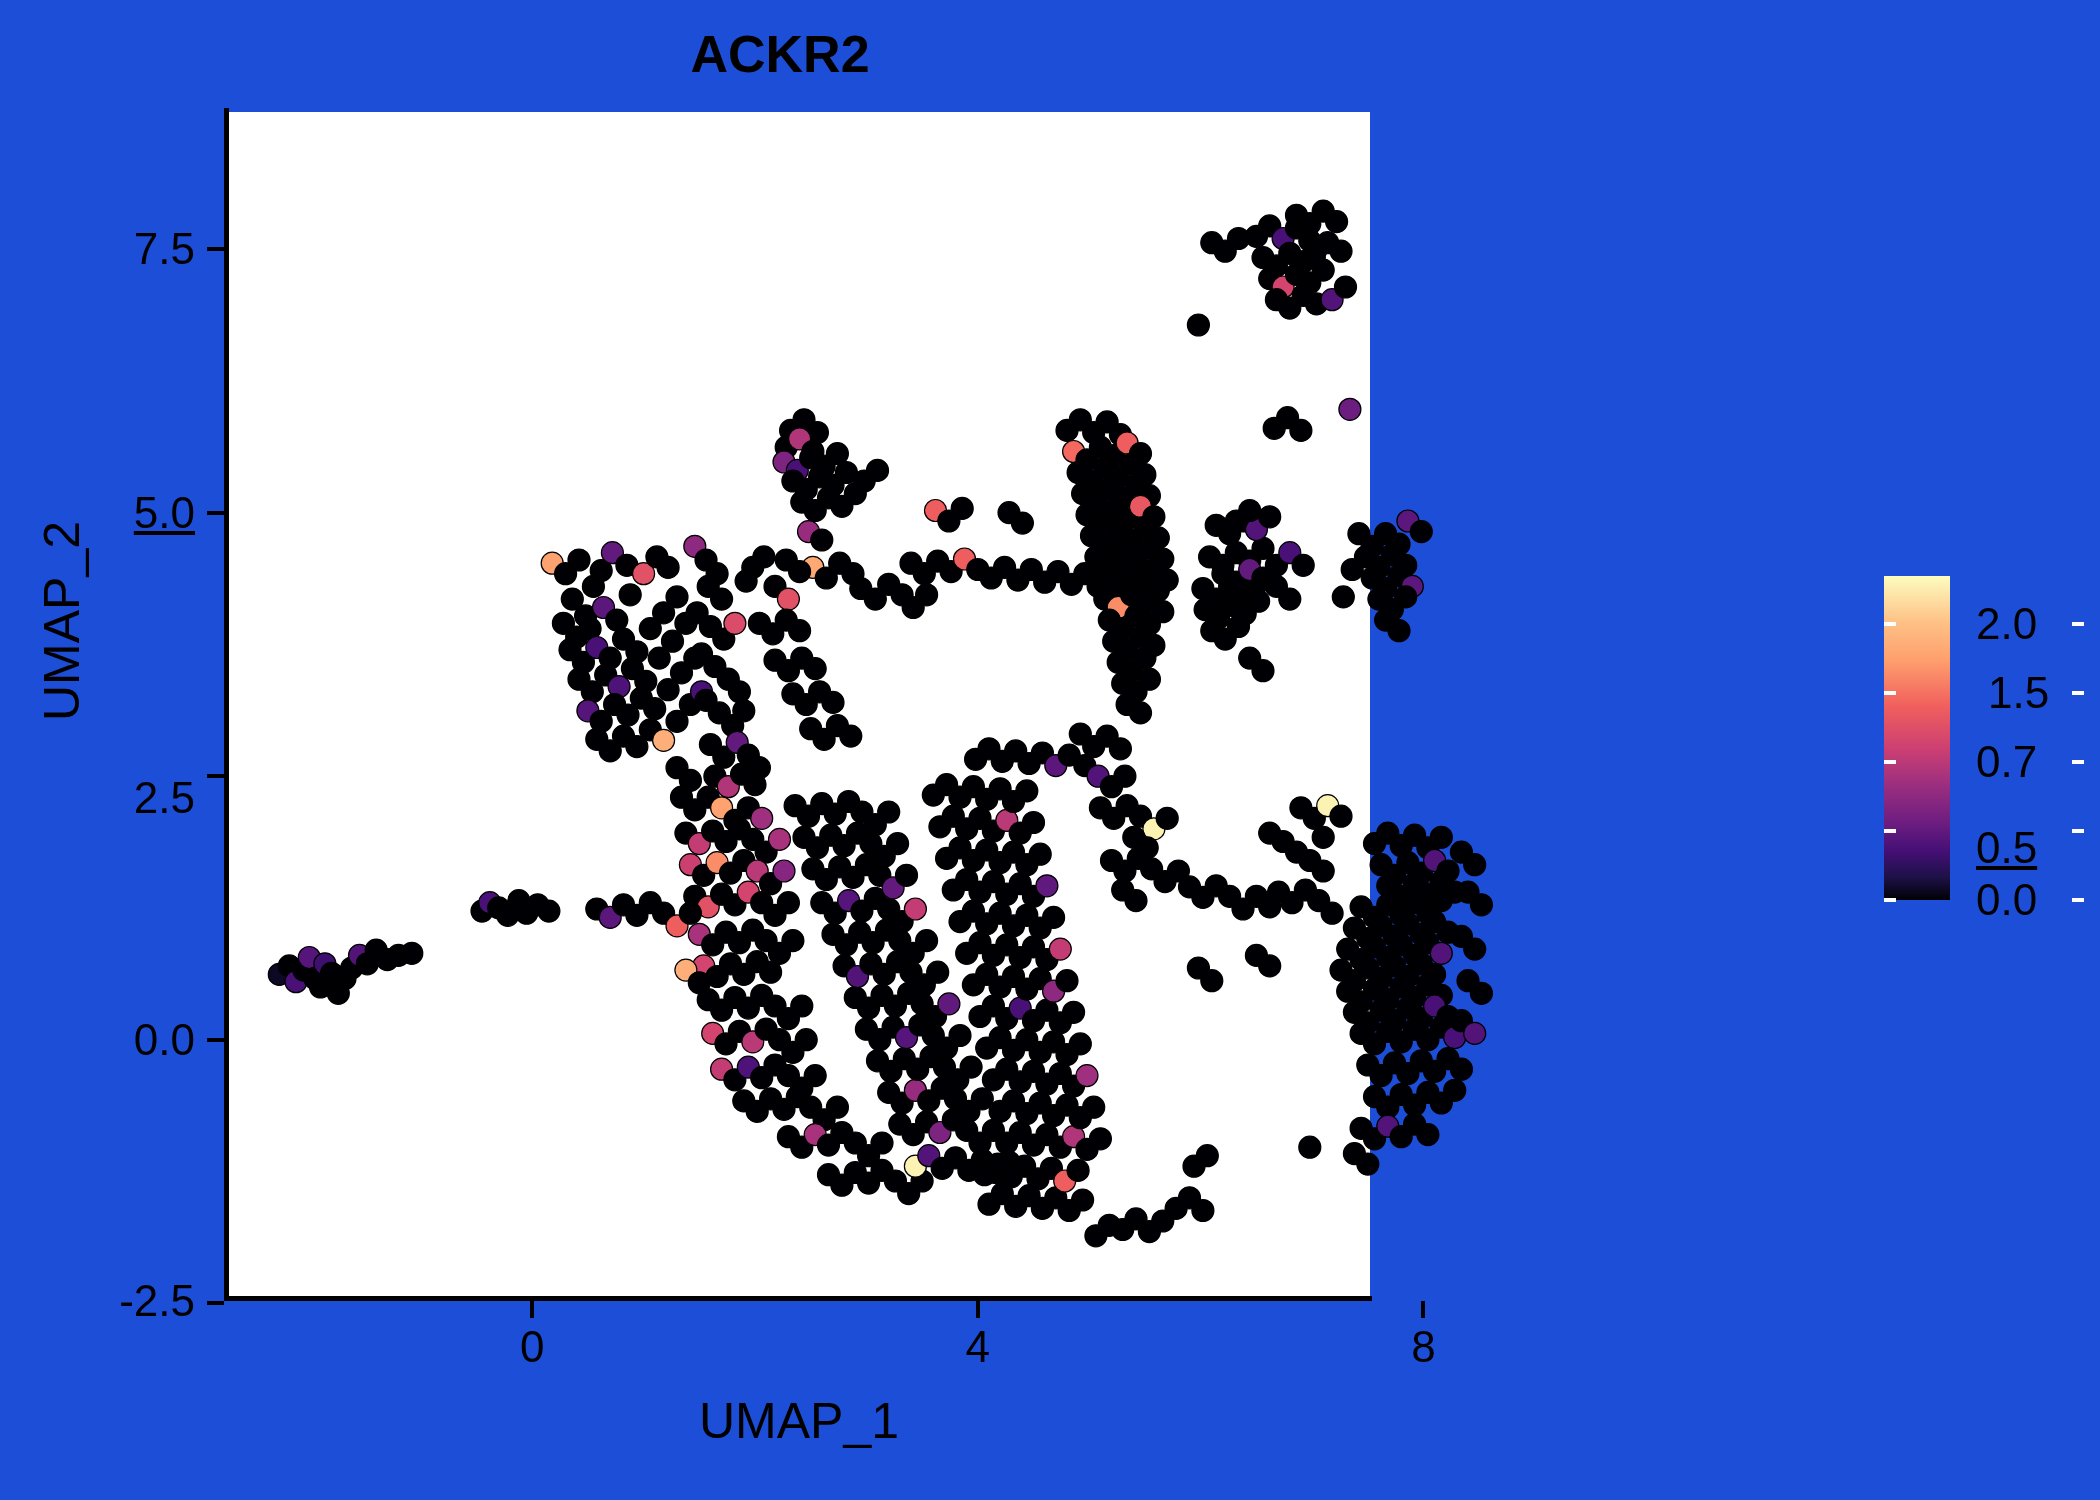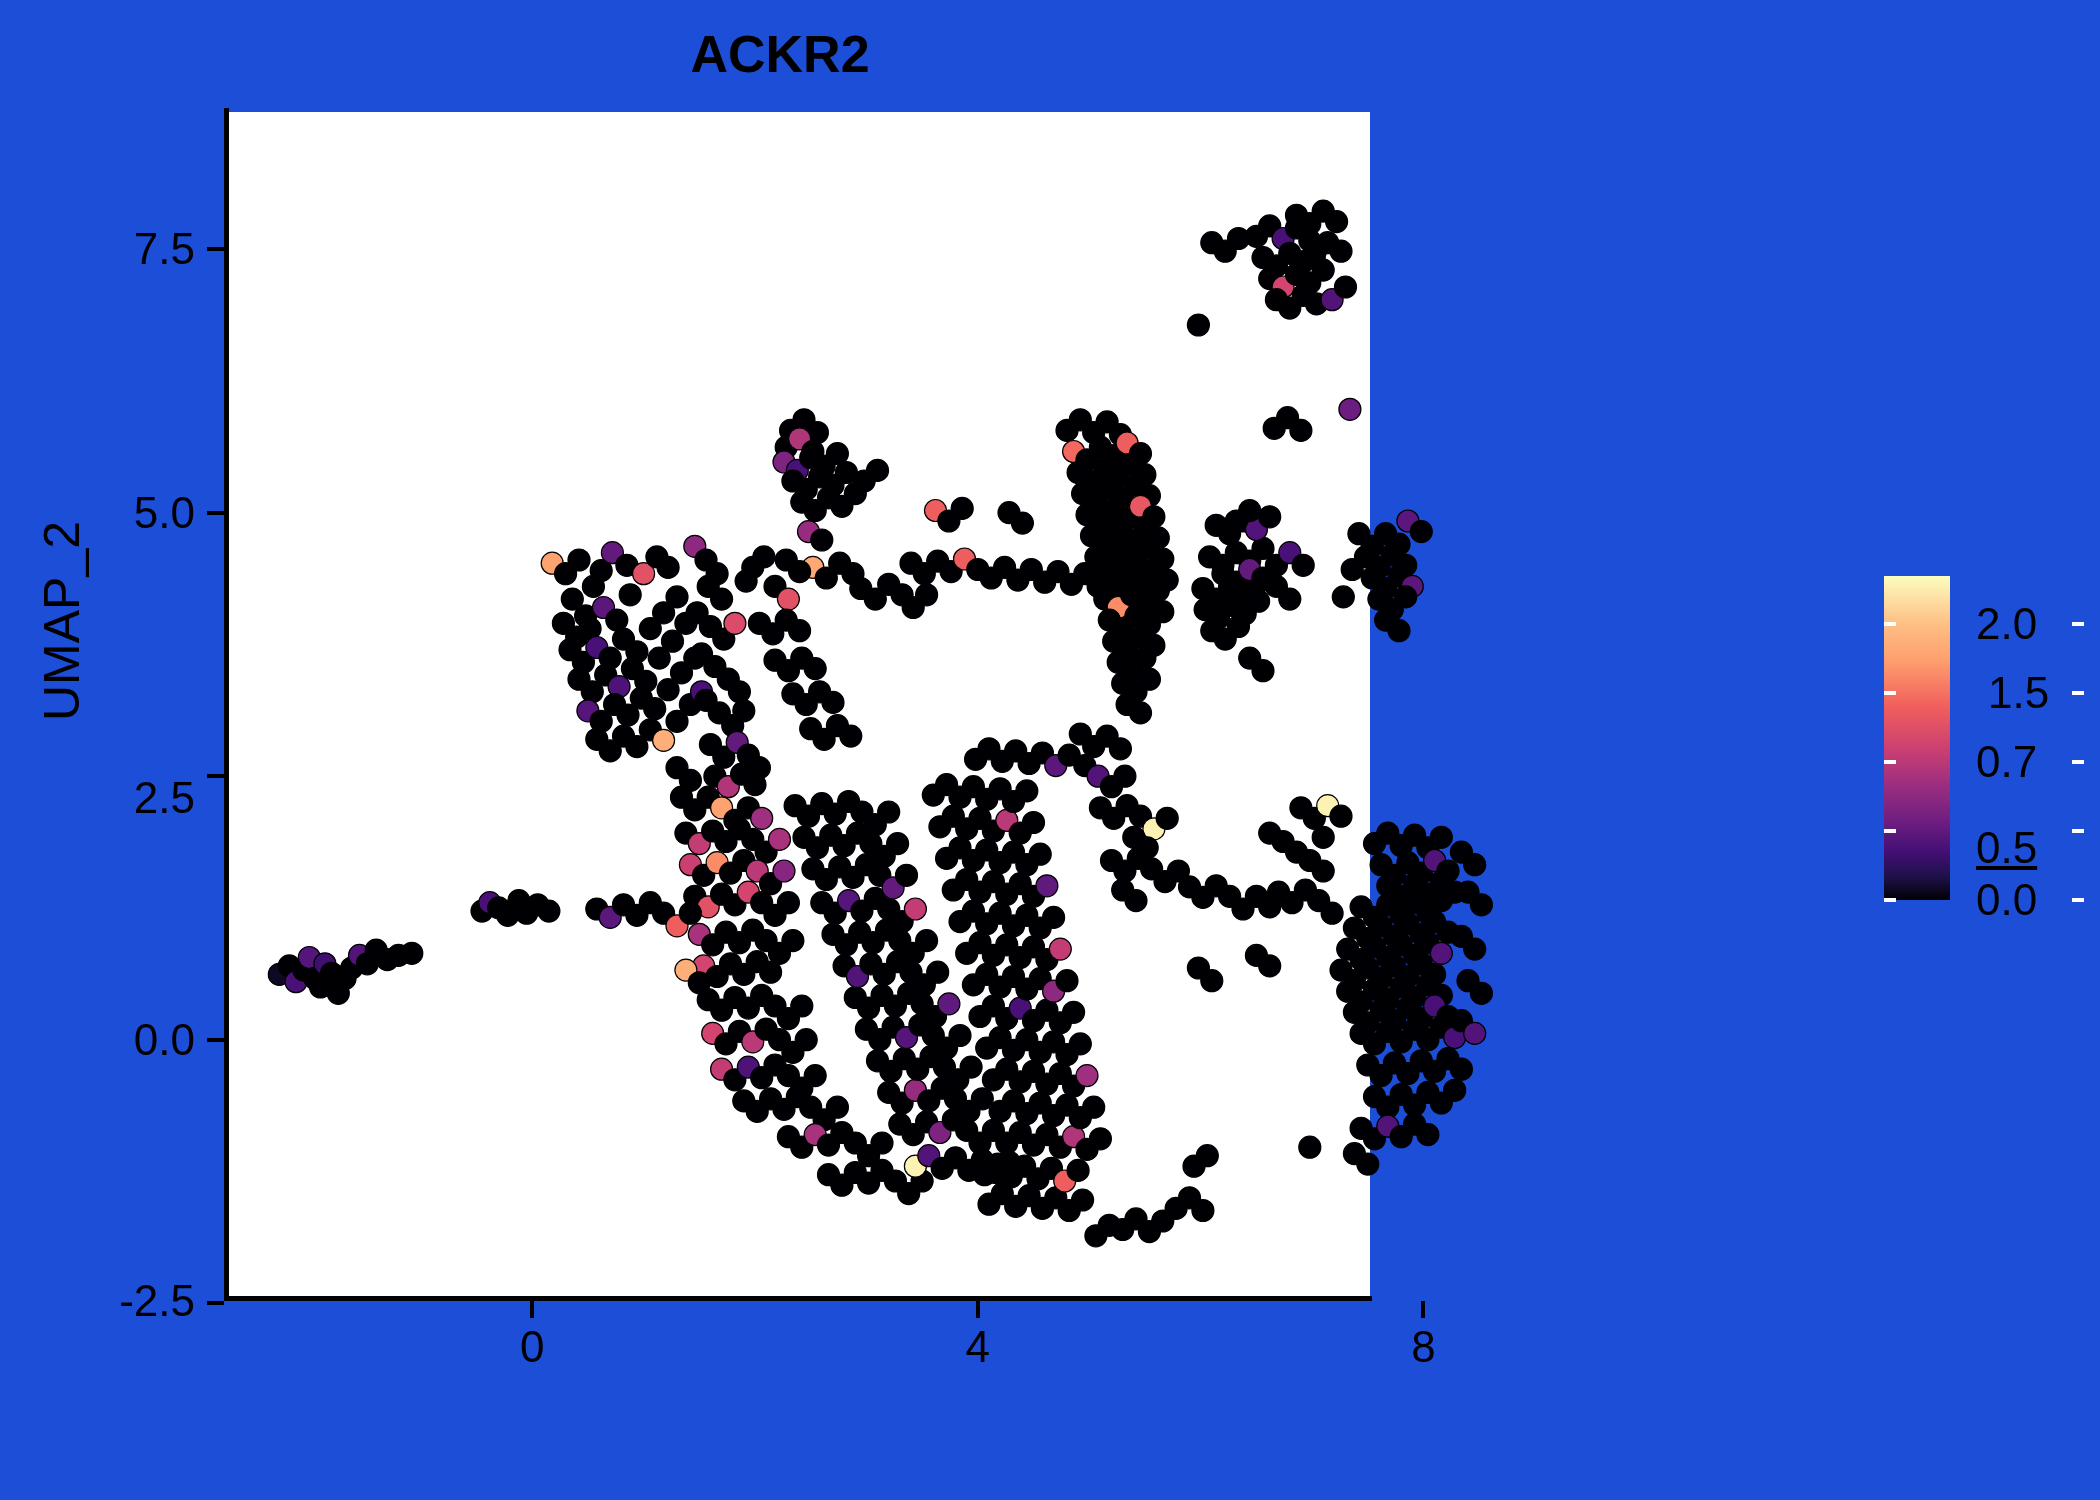--- a/index.html
+++ b/index.html
@@ -1017,34 +1017,35 @@
       <div class="ytick-mark" style="top: 1301.27px;"></div>
       <div class="ytick-mark" style="top: 1037.72px;"></div>
       <div class="ytick-mark" style="top: 774.16px;"></div>
       <div class="ytick-mark" style="top: 510.604px;"></div>
       <div class="ytick-mark" style="top: 247.049px;"></div>
     </div>
   <div id="ytick-labels">
       <div class="ytick-label" style="top: 1301px;">-2.5</div>
       <div class="ytick-label" style="top: 1039.72px;">0.0</div>
       <div class="ytick-label" style="top: 763px; margin-top: 35px;">2.5</div>
-      <div class="ytick-label" style="top: 512.604px;">5.0</div>
+      <div class="ytick-label" style="top: 512.604px; text-decoration: underline;">5.0</div>
       <div class="ytick-label" style="top: 249.049px;">7.5</div>
     </div>
   <div id="xtick-marks">
       <div class="xtick-mark" style="left: 530.162px;"></div>
       <div class="xtick-mark" style="left: 975.82px;"></div>
       <div class="xtick-mark" style="left: 1421.48px;"></div>
     </div>
   <div id="xtick-labels">
       <div class="xtick-label" style="left: 532.162px;">0</div>
       <div class="xtick-label" style="left: 977.82px;">4</div>
       <div class="xtick-label" style="left: 1423.48px;">8</div>
     </div>
 
+  <div id="xaxis-title">UMAP_1</div>
   <div id="yaxis-title">UMAP_2</div>
 
   <div id="legend">
     <div id="legend-bar"></div>
     <div id="legend-ticks">
         <div class="legend-tick left" style="top: 322px;"></div>
         <div class="legend-tick right" style="top: 322px;"></div>
         <div class="legend-tick left" style="top: 253.064px;"></div>
         <div class="legend-tick right" style="top: 253.064px;"></div>
         <div class="legend-tick left" style="top: 184.128px;"></div>

